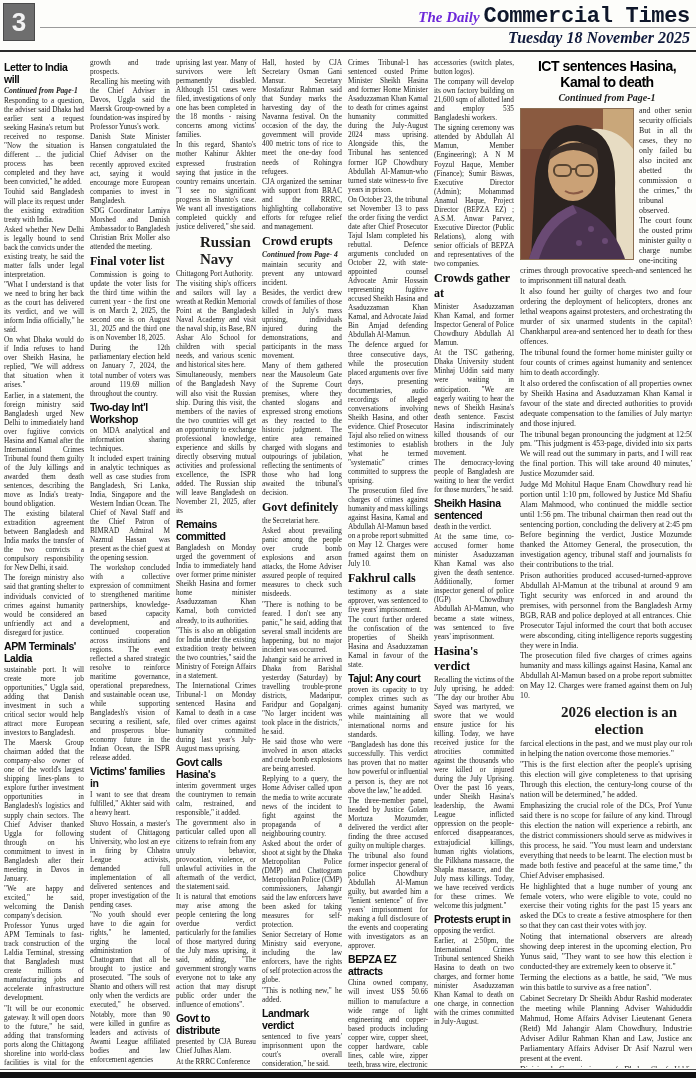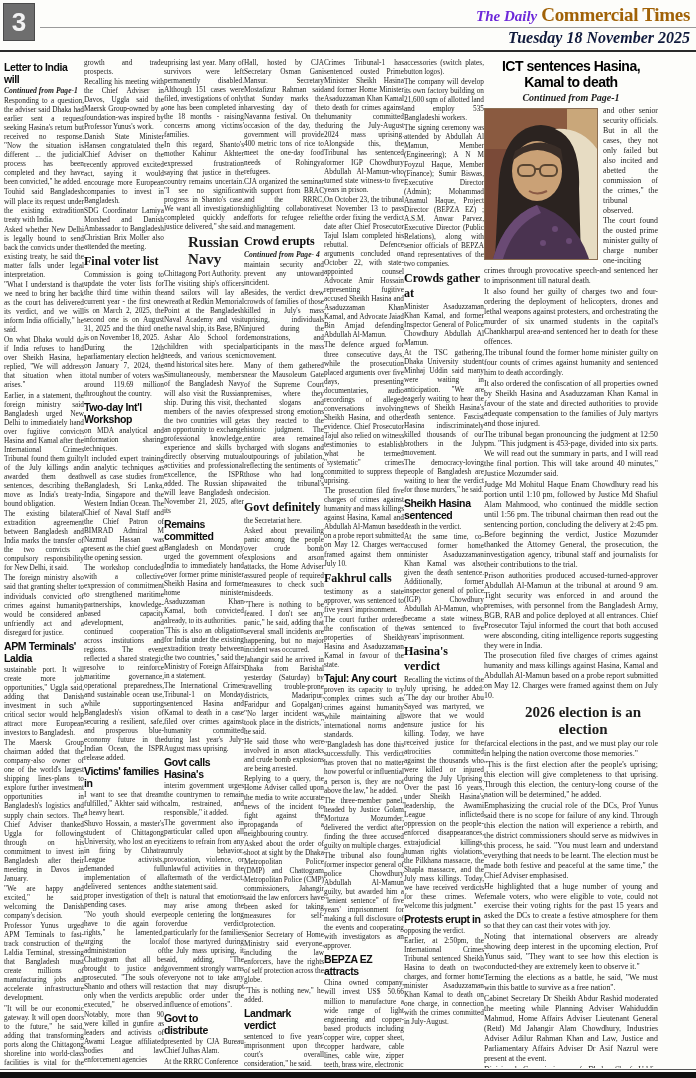--- a/index.html
+++ b/index.html
@@ -6,28 +6,28 @@
   #page{position:relative;width:696px;height:1078px;background:#fdfdfa;overflow:hidden;
         font-family:"Liberation Serif",serif;color:#1c1c1c;}
   
   #hdr{position:absolute;top:0;left:0;right:0;height:56px;}
   #pagenum{position:absolute;top:3px;left:3px;width:30px;height:36px;background:#6e6e6e;
            color:#f2f2f2;font-family:"Liberation Sans",sans-serif;font-weight:bold;
            font-size:26px;display:flex;align-items:center;justify-content:center;
            border:1px solid #4a4a4a;}
   #masthead{position:absolute;top:4px;right:6px;text-align:right;white-space:nowrap;}
   .mh-prefix{font-style:italic;font-weight:bold;color:#6d28d9;font-size:15px;}
-  .mh-main{font-family:Liberation Serif, serif;font-weight:bold;color:#a16207;
-           font-size:19px;letter-spacing:-0.3px;}
+  .mh-main{font-family:Liberation Mono, monospace;font-weight:bold;color:#0f172a;
+           font-size:22px;letter-spacing:-0.3px;}
   #dateline{position:absolute;top:29px;right:6px;font-style:italic;font-weight:bold;
             font-size:16px;color:#101a3c;}
   .rule1{position:absolute;top:27px;left:40px;right:0;height:1px;background:#9a9a9a;}
   .rule2{position:absolute;top:50px;left:0;right:0;height:2px;background:#2a2a2a;}
   
-  #cols{position:absolute;top:58px;left:4px;right:4px;bottom:10px;display:flex;
+  #cols{position:absolute;top:58px;left:4px;right:4px;bottom:10px;display:flex;gap:6px;
         overflow:hidden;}
   .col{width:80px;flex:0 0 80px;overflow:hidden;}
   .col.wide{width:174px;flex:0 0 174px;}
   .col p{margin:0 0 1px 0;font-size:7.3px;line-height:1.24;text-align:justify;
          text-justify:inter-word;word-spacing:-0.2px;}
   .col.wide p{font-size:7.9px;line-height:1.26;}
   h3{margin:3px 0 1px 0;}
   .h-sans{font-family:"Liberation Sans",sans-serif;font-size:10.5px;letter-spacing:-0.4px;
           font-weight:bold;color:#0d0d0d;}
   .h-serif{font-family:"Liberation Serif",serif;font-size:12px;font-weight:bold;color:#0d0d0d;}

